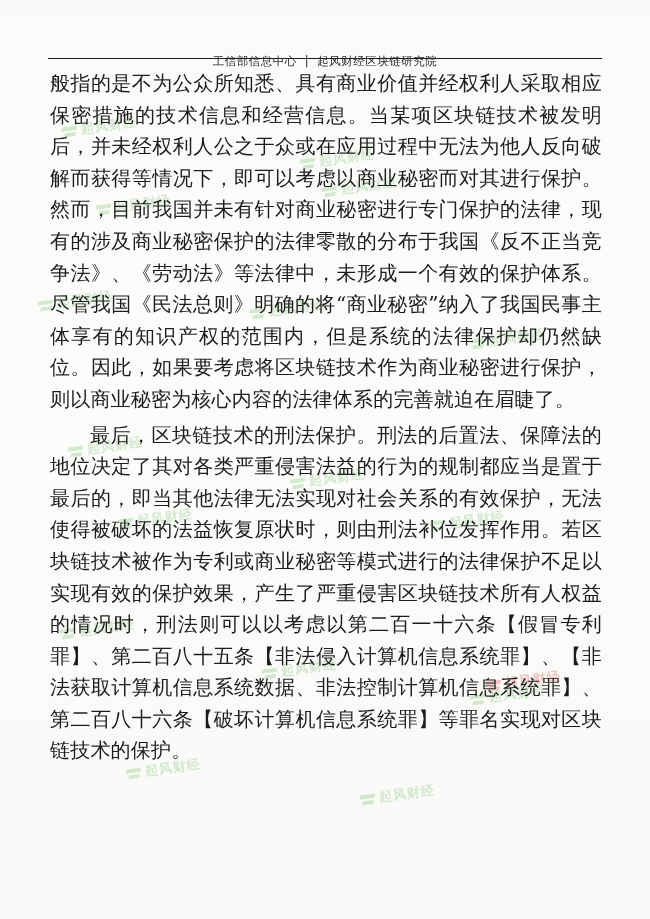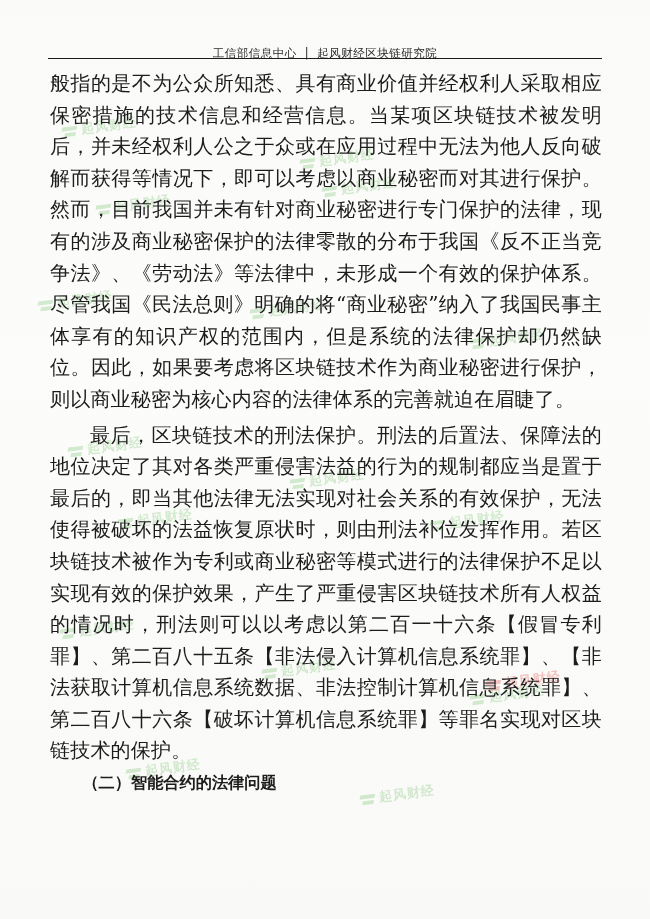--- a/index.html
+++ b/index.html
@@ -25,21 +25,21 @@
     pointer-events: none;
   }
   .content {
     position: relative;
     z-index: 3;
   }
 
   
   .header {
     position: absolute;
-    top: 46px;
+    top: 54px;
     left: 48px;
     right: 48px;
     text-align: center;
     font-family: "DejaVu Sans", "Liberation Sans", sans-serif;
     font-size: 11.5px;
     letter-spacing: 0.5px;
     color: #2a2a2a;
     z-index: 4;
   }
   .header-inner {
@@ -217,17 +217,16 @@
         <span>工信部信息中心</span>
         <span class="header-sep">|</span>
         <span>起风财经区块链研究院</span>
       </span>
     </div>
     <div class="header-rule"></div>
 
     <div class="body-text">
       <p class="para">般指的是不为公众所知悉、具有商业价值并经权利人采取相应保密措施的技术信息和经营信息。当某项区块链技术被发明后，并未经权利人公之于众或在应用过程中无法为他人反向破解而获得等情况下，即可以考虑以商业秘密而对其进行保护。然而，目前我国并未有针对商业秘密进行专门保护的法律，现有的涉及商业秘密保护的法律零散的分布于我国《反不正当竞争法》、《劳动法》等法律中，未形成一个有效的保护体系。尽管我国《民法总则》明确的将“商业秘密”纳入了我国民事主体享有的知识产权的范围内，但是系统的法律保护却仍然缺位。因此，如果要考虑将区块链技术作为商业秘密进行保护，则以商业秘密为核心内容的法律体系的完善就迫在眉睫了。</p>
       <p class="para indent">最后，区块链技术的刑法保护。刑法的后置法、保障法的地位决定了其对各类严重侵害法益的行为的规制都应当是置于最后的，即当其他法律无法实现对社会关系的有效保护，无法使得被破坏的法益恢复原状时，则由刑法补位发挥作用。若区块链技术被作为专利或商业秘密等模式进行的法律保护不足以实现有效的保护效果，产生了严重侵害区块链技术所有人权益的情况时，刑法则可以以考虑以第二百一十六条【假冒专利罪】、第二百八十五条【非法侵入计算机信息系统罪】、【非法获取计算机信息系统数据、非法控制计算机信息系统罪】、第二百八十六条【破坏计算机信息系统罪】等罪名实现对区块链技术的保护。</p>
-      <p class="heading">（二）智能合约的法律问题</p>
     </div>
 
   </div>
 </div>
 
 </body></html>

